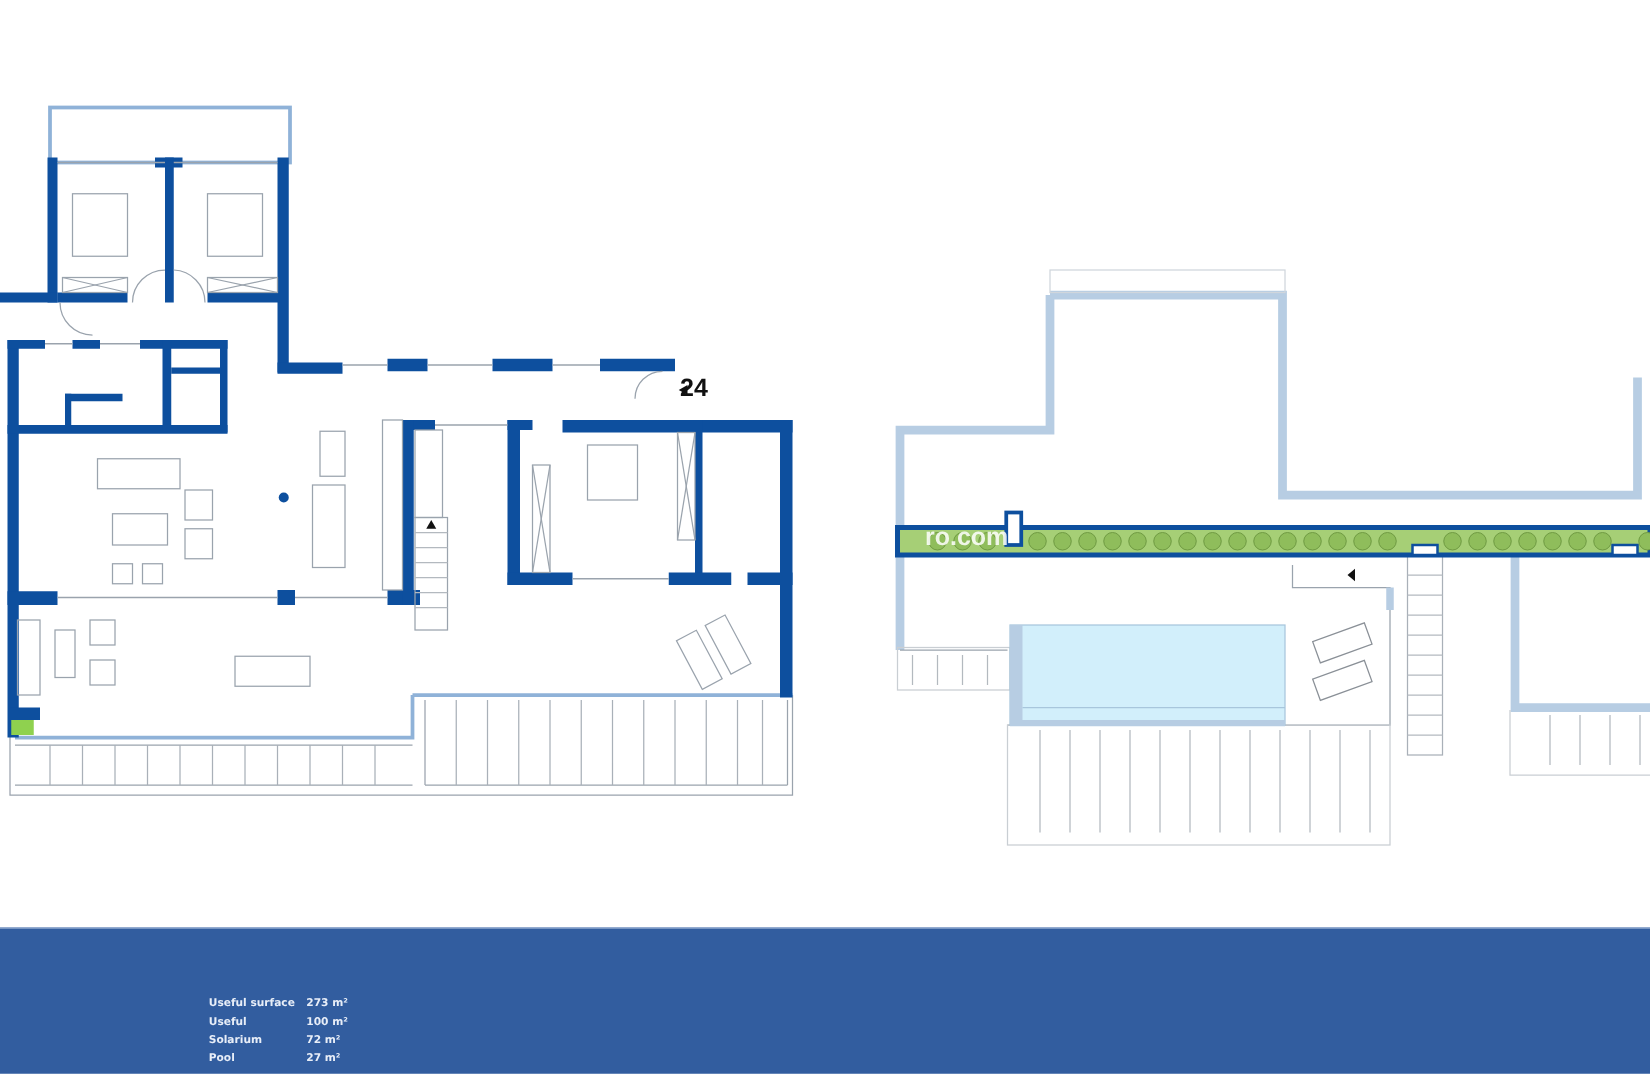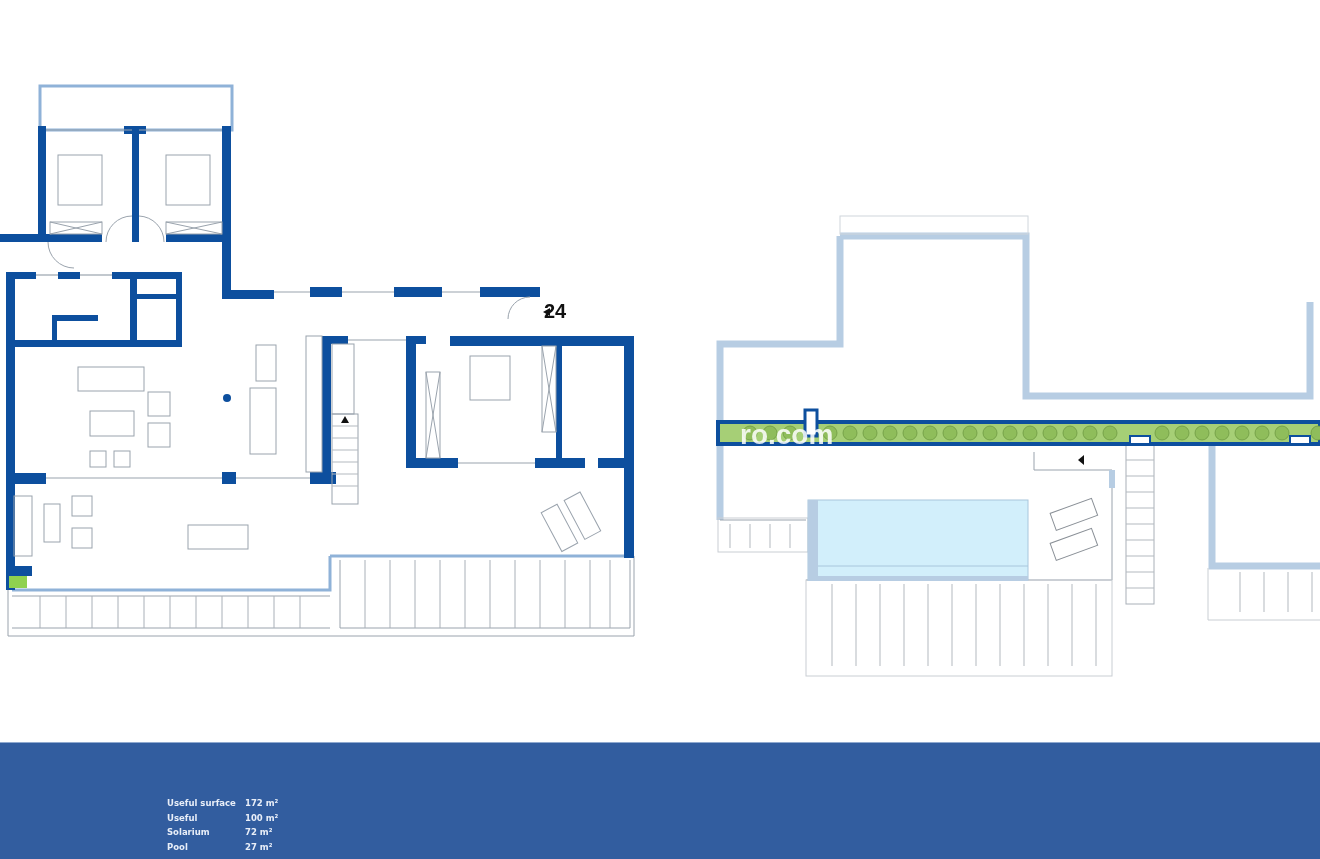--- a/index.html
+++ b/index.html
@@ -3,21 +3,21 @@
   <meta charset="utf-8">
   <style>
     html, body { margin: 0; padding: 0; }
     body { width: 1320px; height: 859px; background: #ffffff; position: relative; overflow: hidden; font-family: "DejaVu Sans", sans-serif; }
     .plan { position: absolute; left: 0; top: 0; width: 1320px; height: 742px; }
     .band { position: absolute; left: 0; top: 742px; width: 1320px; height: 117px; background: #325d9f; border-top: 1px solid #8fa9cf; }
     .areas { position: absolute; left: 167px; top: 54px; display: grid; grid-template-columns: 78px 40px; row-gap: 2px; }
     .areas span { color: #e8eef8; font-size: 8.5px; font-weight: bold; line-height: 12.5px; white-space: nowrap; }
     .unit-label { position: absolute; left: 544px; top: 300px; font-size: 20px; font-weight: bold; color: #111; font-family: "Liberation Sans", sans-serif; }
     .unit-arrow { position: absolute; left: 543px; top: 308px; width: 0; height: 0; border-top: 4px solid transparent; border-bottom: 4px solid transparent; border-right: 7px solid #111; }
-    .watermark { position: absolute; left: 740px; top: 419px; font-size: 28px; font-weight: bold; color: rgba(255,255,255,0.85); font-family: "Liberation Sans", sans-serif; }
+    .watermark { position: absolute; left: 740px; top: 419px; font-size: 20px; font-weight: bold; color: rgba(255,255,255,0.85); font-family: "Liberation Sans", sans-serif; }
   </style>
 </head>
 <body>
 
 <div class="plan">
   <svg width="1320" height="742" viewBox="0 0 1320 742" xmlns="http://www.w3.org/2000/svg">
 
     <g fill="none" stroke="#9aa3ad" stroke-width="1">
 
       <rect x="40" y="86" width="192" height="44" stroke="#8fb2d8" stroke-width="3"></rect>
@@ -282,21 +282,21 @@
   </svg>
 
   <div class="unit-arrow"></div>
   <div class="unit-label">24</div>
   <div class="watermark">ro.com</div>
 </div>
 
 <div class="band">
   <div class="areas">
     <span>Useful surface</span>
-    <span>172 m²</span>
+    <span>273 m²</span>
     <span>Useful</span>
     <span>100 m²</span>
     <span>Solarium</span>
     <span>72 m²</span>
     <span>Pool</span>
     <span>27 m²</span>
   </div>
 </div>
 
 </body></html>

